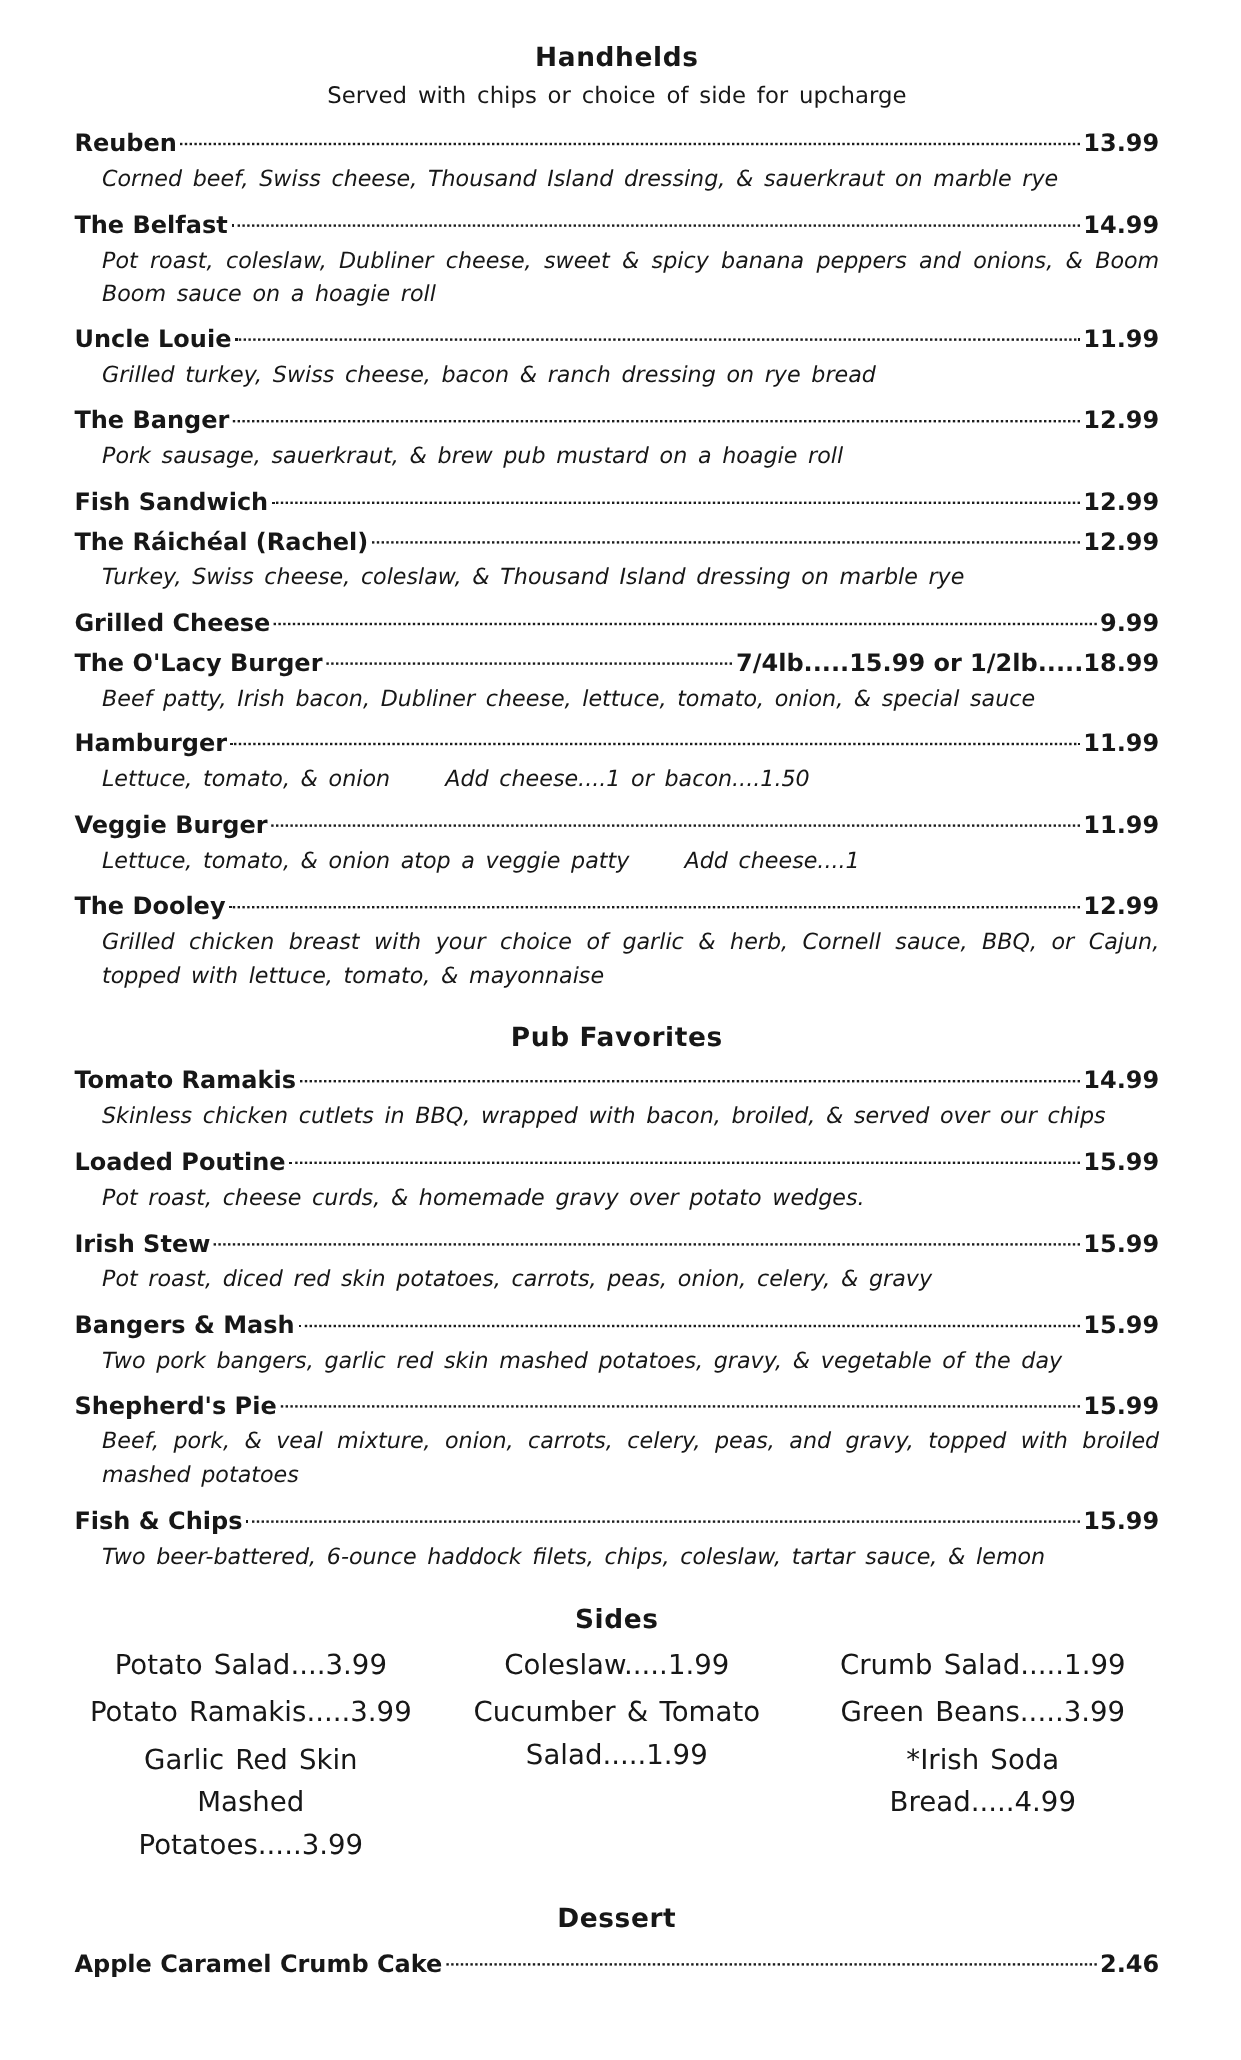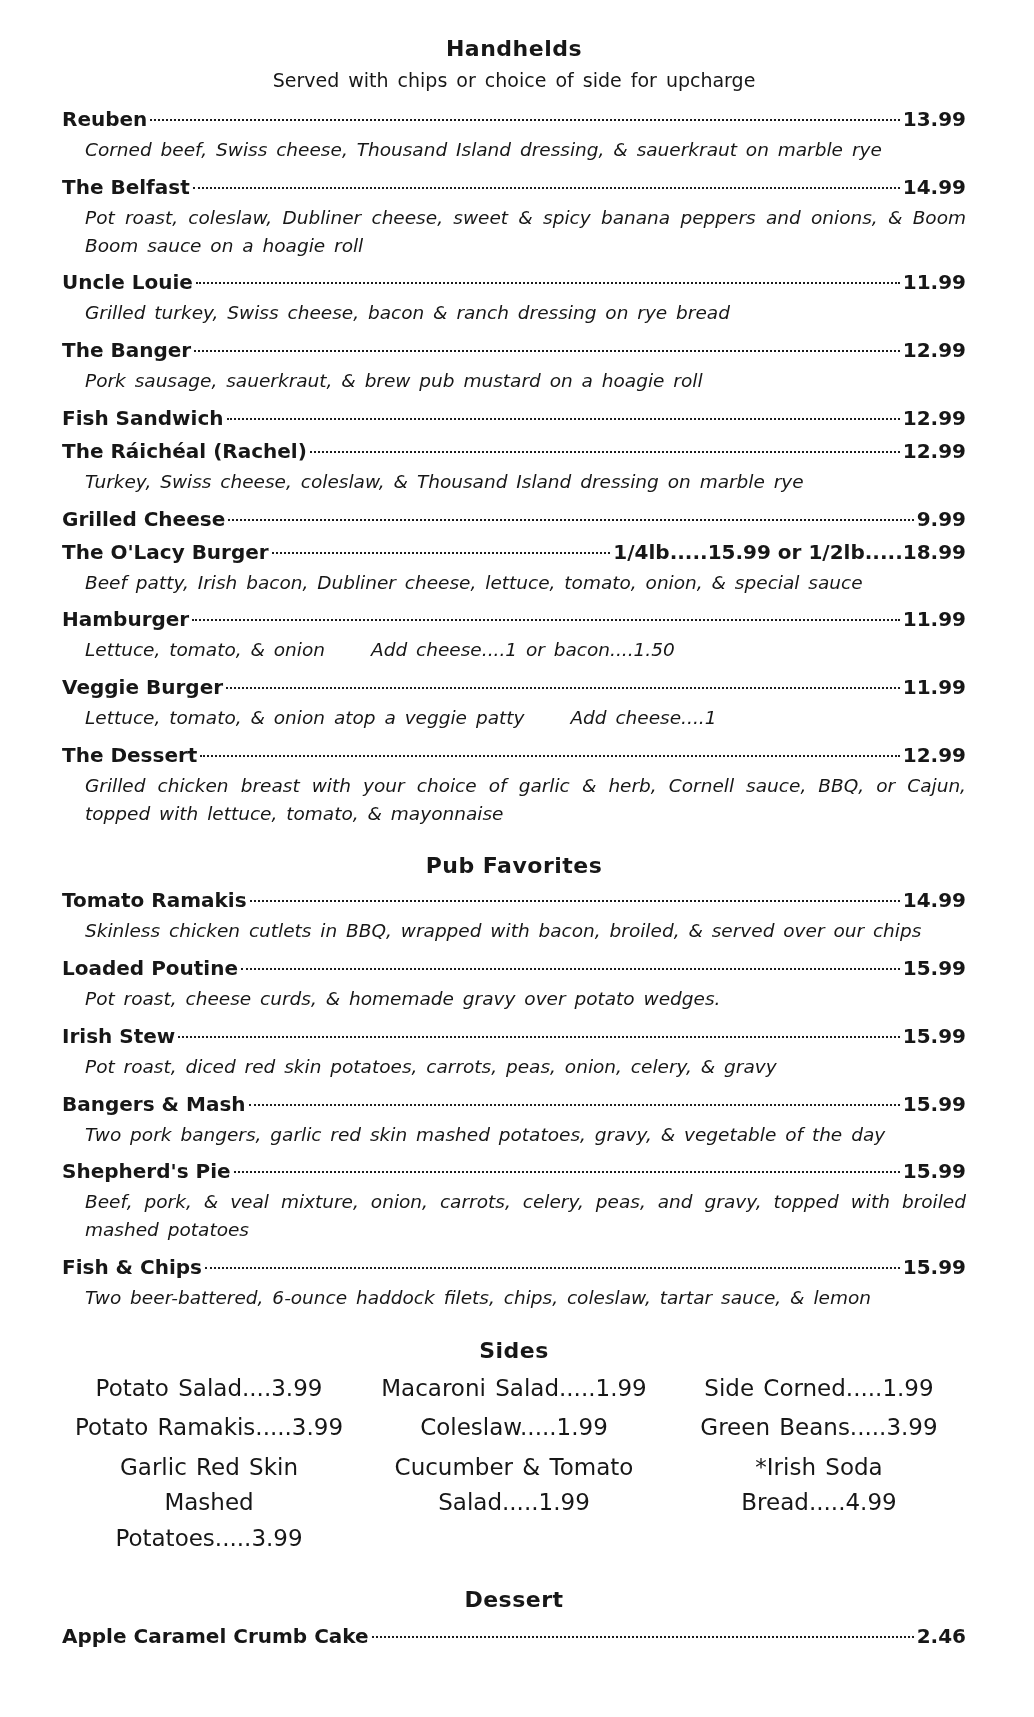--- a/index.html
+++ b/index.html
@@ -140,21 +140,21 @@
       <span class="name">Grilled Cheese</span>
       <span class="leader"></span>
       <span class="price">9.99</span>
     </div>
   </div>
 
   <div class="item">
     <div class="row">
       <span class="name">The O'Lacy Burger</span>
       <span class="leader"></span>
-      <span class="price">1/4lb.....15.99 or 1/2lb.....18.99</span>
+      <span class="price">7/4lb.....15.99 or 1/2lb.....18.99</span>
     </div>
     <p class="desc">Beef patty, Irish bacon, Dubliner cheese, lettuce, tomato, onion, &amp; special sauce</p>
   </div>
 
   <div class="item">
     <div class="row">
       <span class="name">Hamburger</span>
       <span class="leader"></span>
       <span class="price">11.99</span>
     </div>
@@ -165,21 +165,21 @@
     <div class="row">
       <span class="name">Veggie Burger</span>
       <span class="leader"></span>
       <span class="price">11.99</span>
     </div>
     <p class="desc"><span>Lettuce, tomato, &amp; onion atop a veggie patty</span><span class="note">Add cheese....1</span></p>
   </div>
 
   <div class="item">
     <div class="row">
-      <span class="name">The Dessert</span>
+      <span class="name">The Dooley</span>
       <span class="leader"></span>
       <span class="price">12.99</span>
     </div>
     <p class="desc">Grilled chicken breast with your choice of garlic &amp; herb, Cornell sauce, BBQ, or Cajun, topped with lettuce, tomato, &amp; mayonnaise</p>
   </div>
 
   <h2 class="section-title">Pub Favorites</h2>
 
   <div class="item">
     <div class="row">
@@ -237,26 +237,25 @@
 
   <h2 class="section-title">Sides</h2>
 
   <div class="sides-grid">
     <div class="sides-col">
       <p class="side-item">Potato Salad....3.99</p>
       <p class="side-item">Potato Ramakis.....3.99</p>
       <p class="side-item">Garlic Red Skin Mashed Potatoes.....3.99</p>
     </div>
     <div class="sides-col">
-      <p class="side-item">Macaroni Salad.....1.99</p>
       <p class="side-item">Coleslaw.....1.99</p>
       <p class="side-item">Cucumber &amp; Tomato Salad.....1.99</p>
     </div>
     <div class="sides-col">
-      <p class="side-item">Side Corned.....1.99</p>
+      <p class="side-item">Crumb Salad.....1.99</p>
       <p class="side-item">Green Beans.....3.99</p>
       <p class="side-item">*Irish Soda Bread.....4.99</p>
     </div>
   </div>
 
   <h2 class="section-title">Dessert</h2>
 
   <div class="item dessert-wrap">
     <div class="row">
       <span class="name">Apple Caramel Crumb Cake</span>

